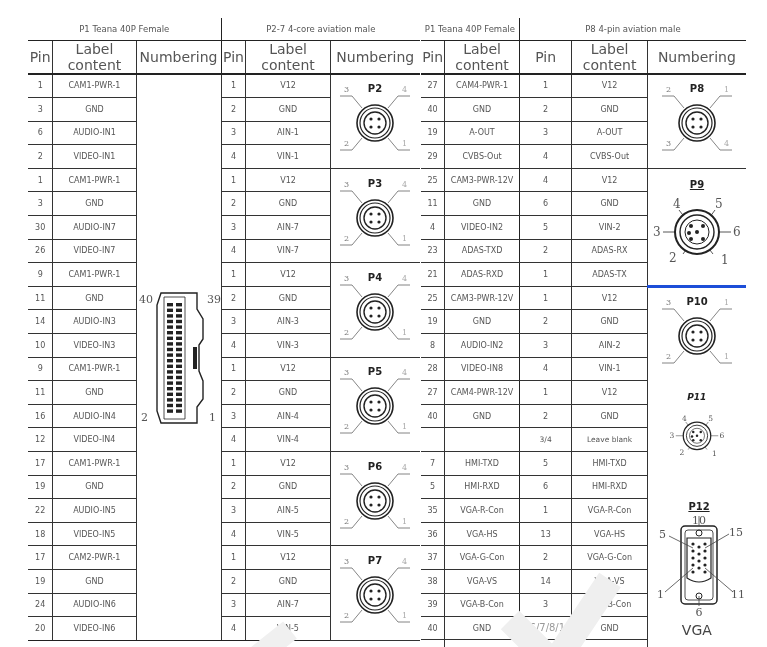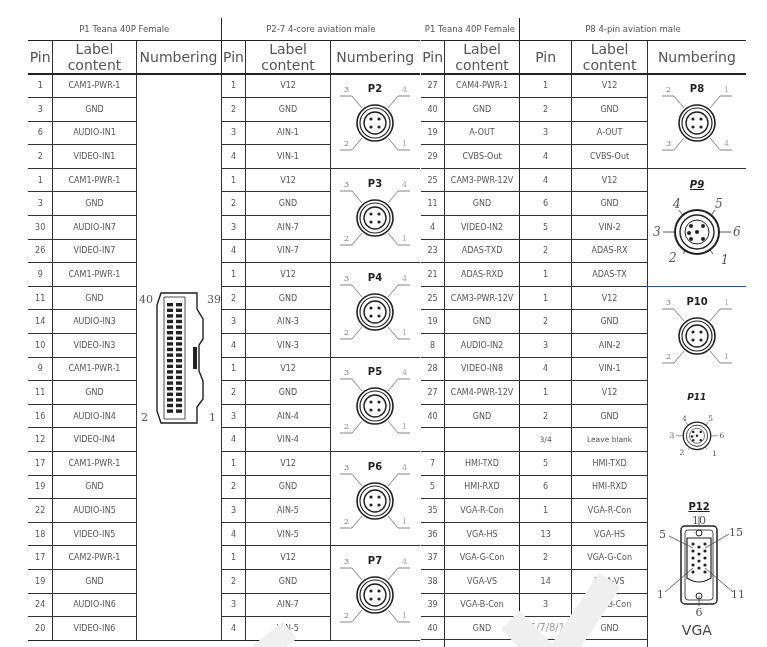--- a/index.html
+++ b/index.html
@@ -391,21 +391,21 @@
         <td>29</td>
               <td class="bl">CVBS-Out</td>
               <td class="blk ">4</td>
               <td class="bl ">CVBS-Out</td>
       </tr>
       <tr class="r">
         <td>25</td>
               <td class="bl">CAM3-PWR-12V</td>
               <td class="blk ">4</td>
               <td class="bl ">V12</td>
-        <td class="bl" rowspan="5" style="border-bottom:1px solid #1d4ed8;font-style:italic;"><svg width="96" height="96" viewBox="0 0 96 96">
+        <td class="bl" rowspan="5" style="border-bottom:3px solid #1d4ed8;"><svg width="96" height="96" viewBox="0 0 96 96">
     <text x="48" y="10" text-anchor="middle" class="pn" text-decoration="underline">P9</text>
     <text x="24" y="30" font-size="12" fill="#555">4</text>
     <text x="66" y="30" font-size="12" fill="#555">5</text>
     <text x="4" y="58" font-size="12" fill="#555">3</text>
     <text x="84" y="58" font-size="12" fill="#555">6</text>
     <text x="20" y="84" font-size="12" fill="#555">2</text>
     <text x="72" y="86" font-size="12" fill="#555">1</text>
     <path d="M14 54 L82 54 M30 32 L64 76 M66 32 L34 76" stroke="#444" stroke-width="0.9" fill="none"></path>
     <circle cx="48" cy="54" r="22" fill="#fff" stroke="#222" stroke-width="2"></circle>
     <circle cx="48" cy="54" r="17" fill="none" stroke="#222" stroke-width="1.4"></circle>

